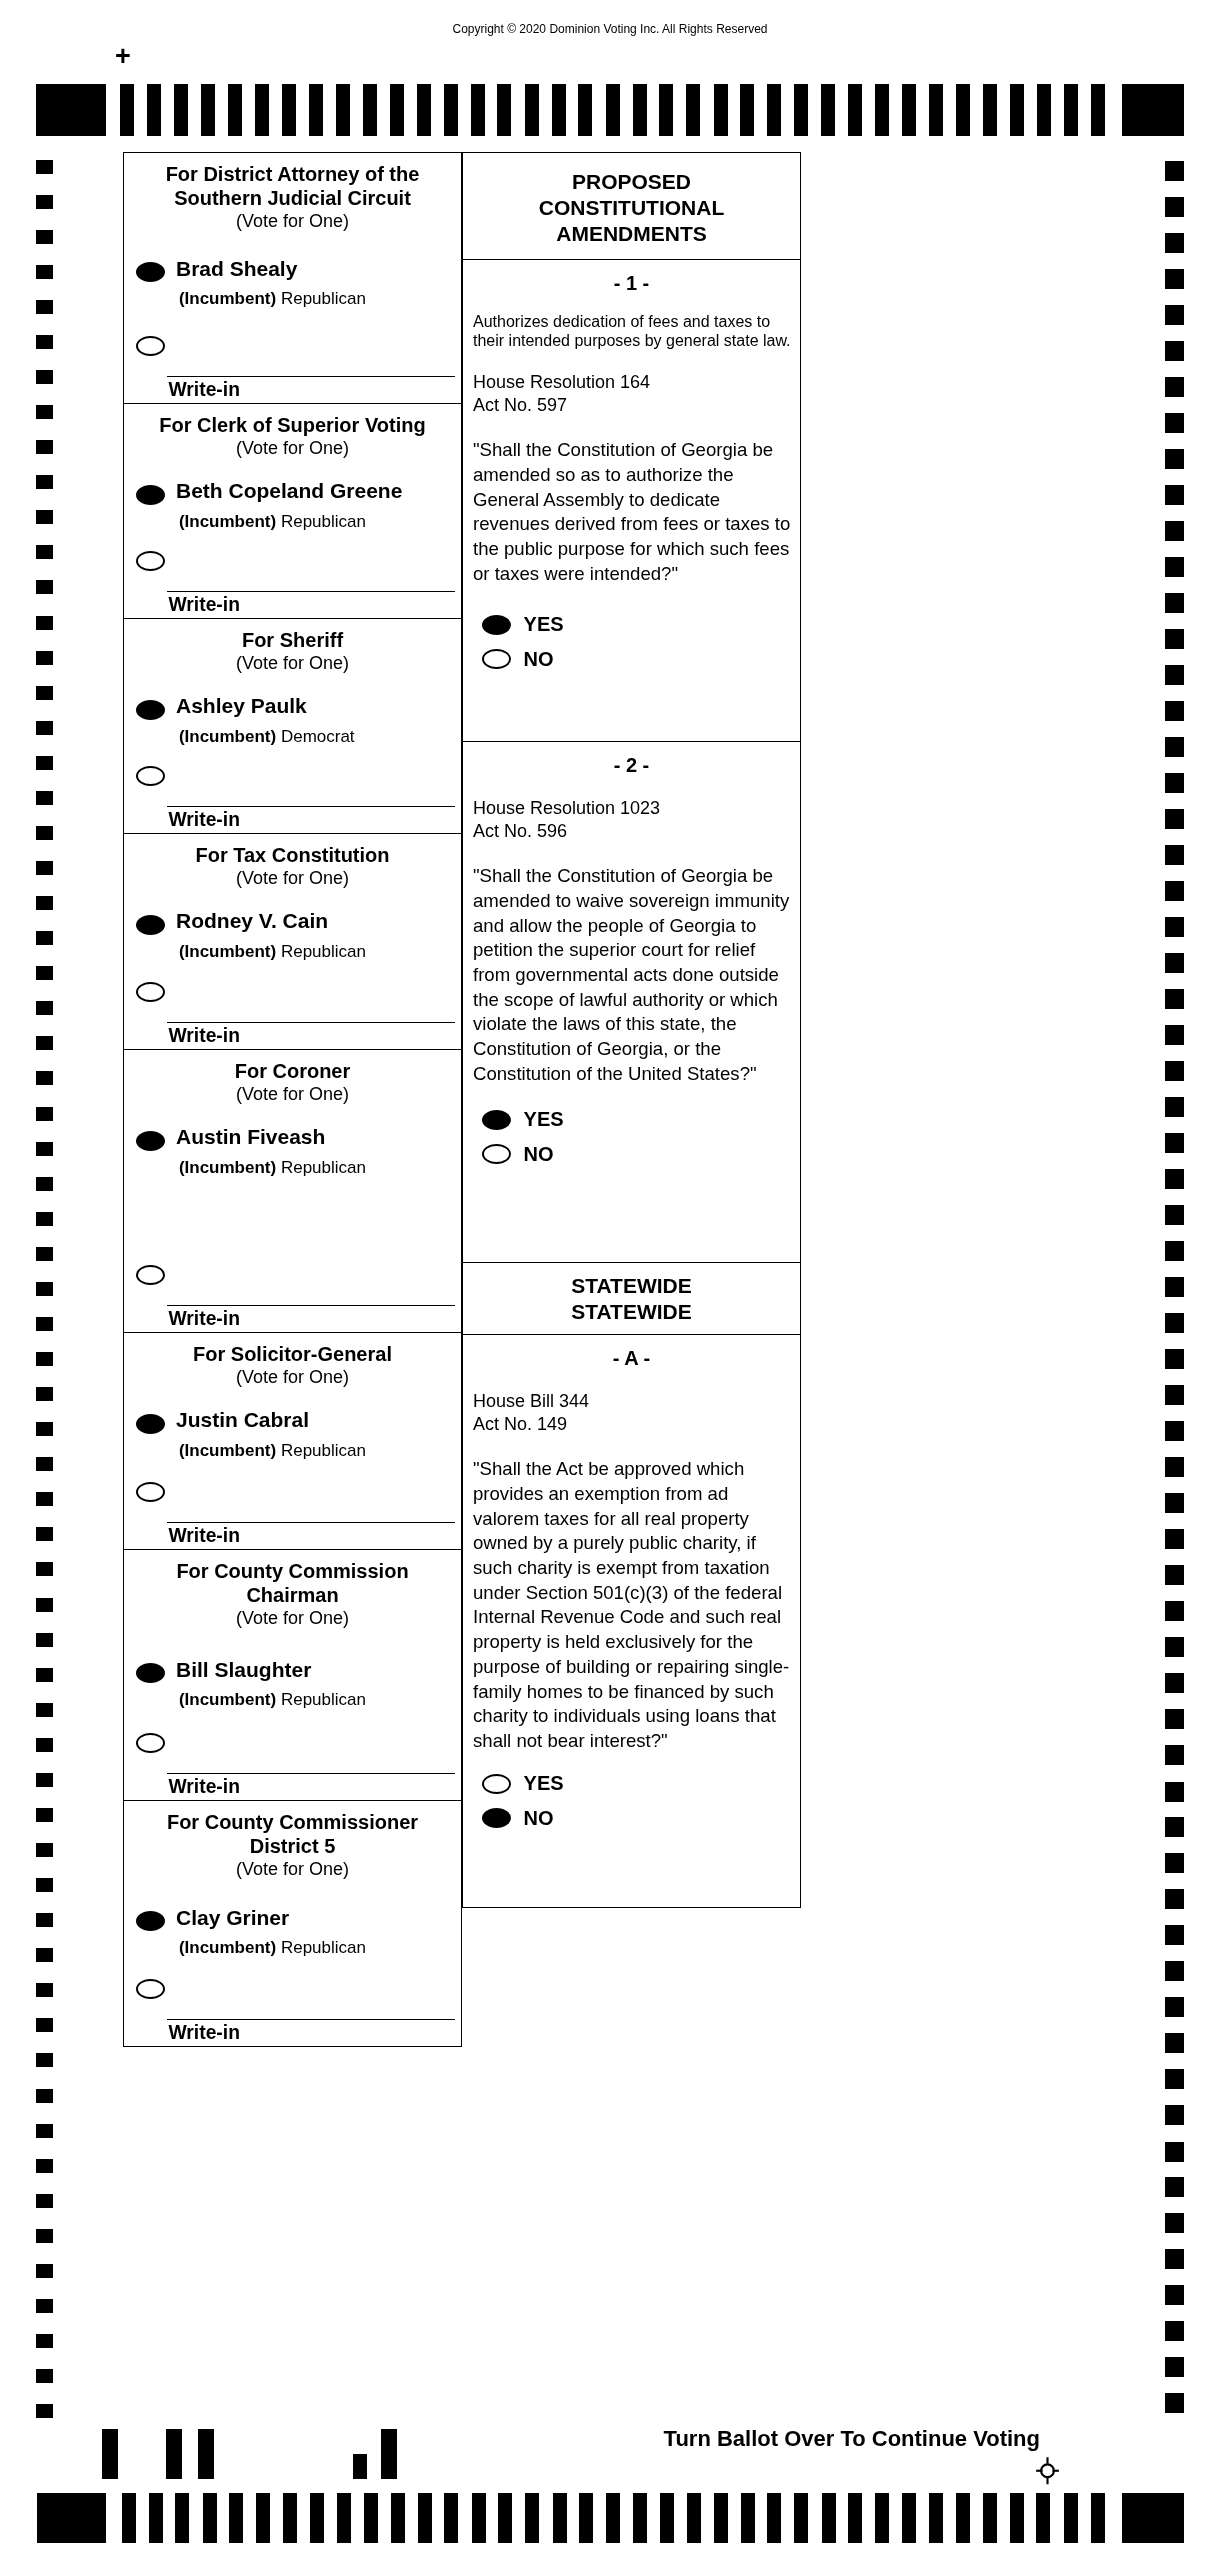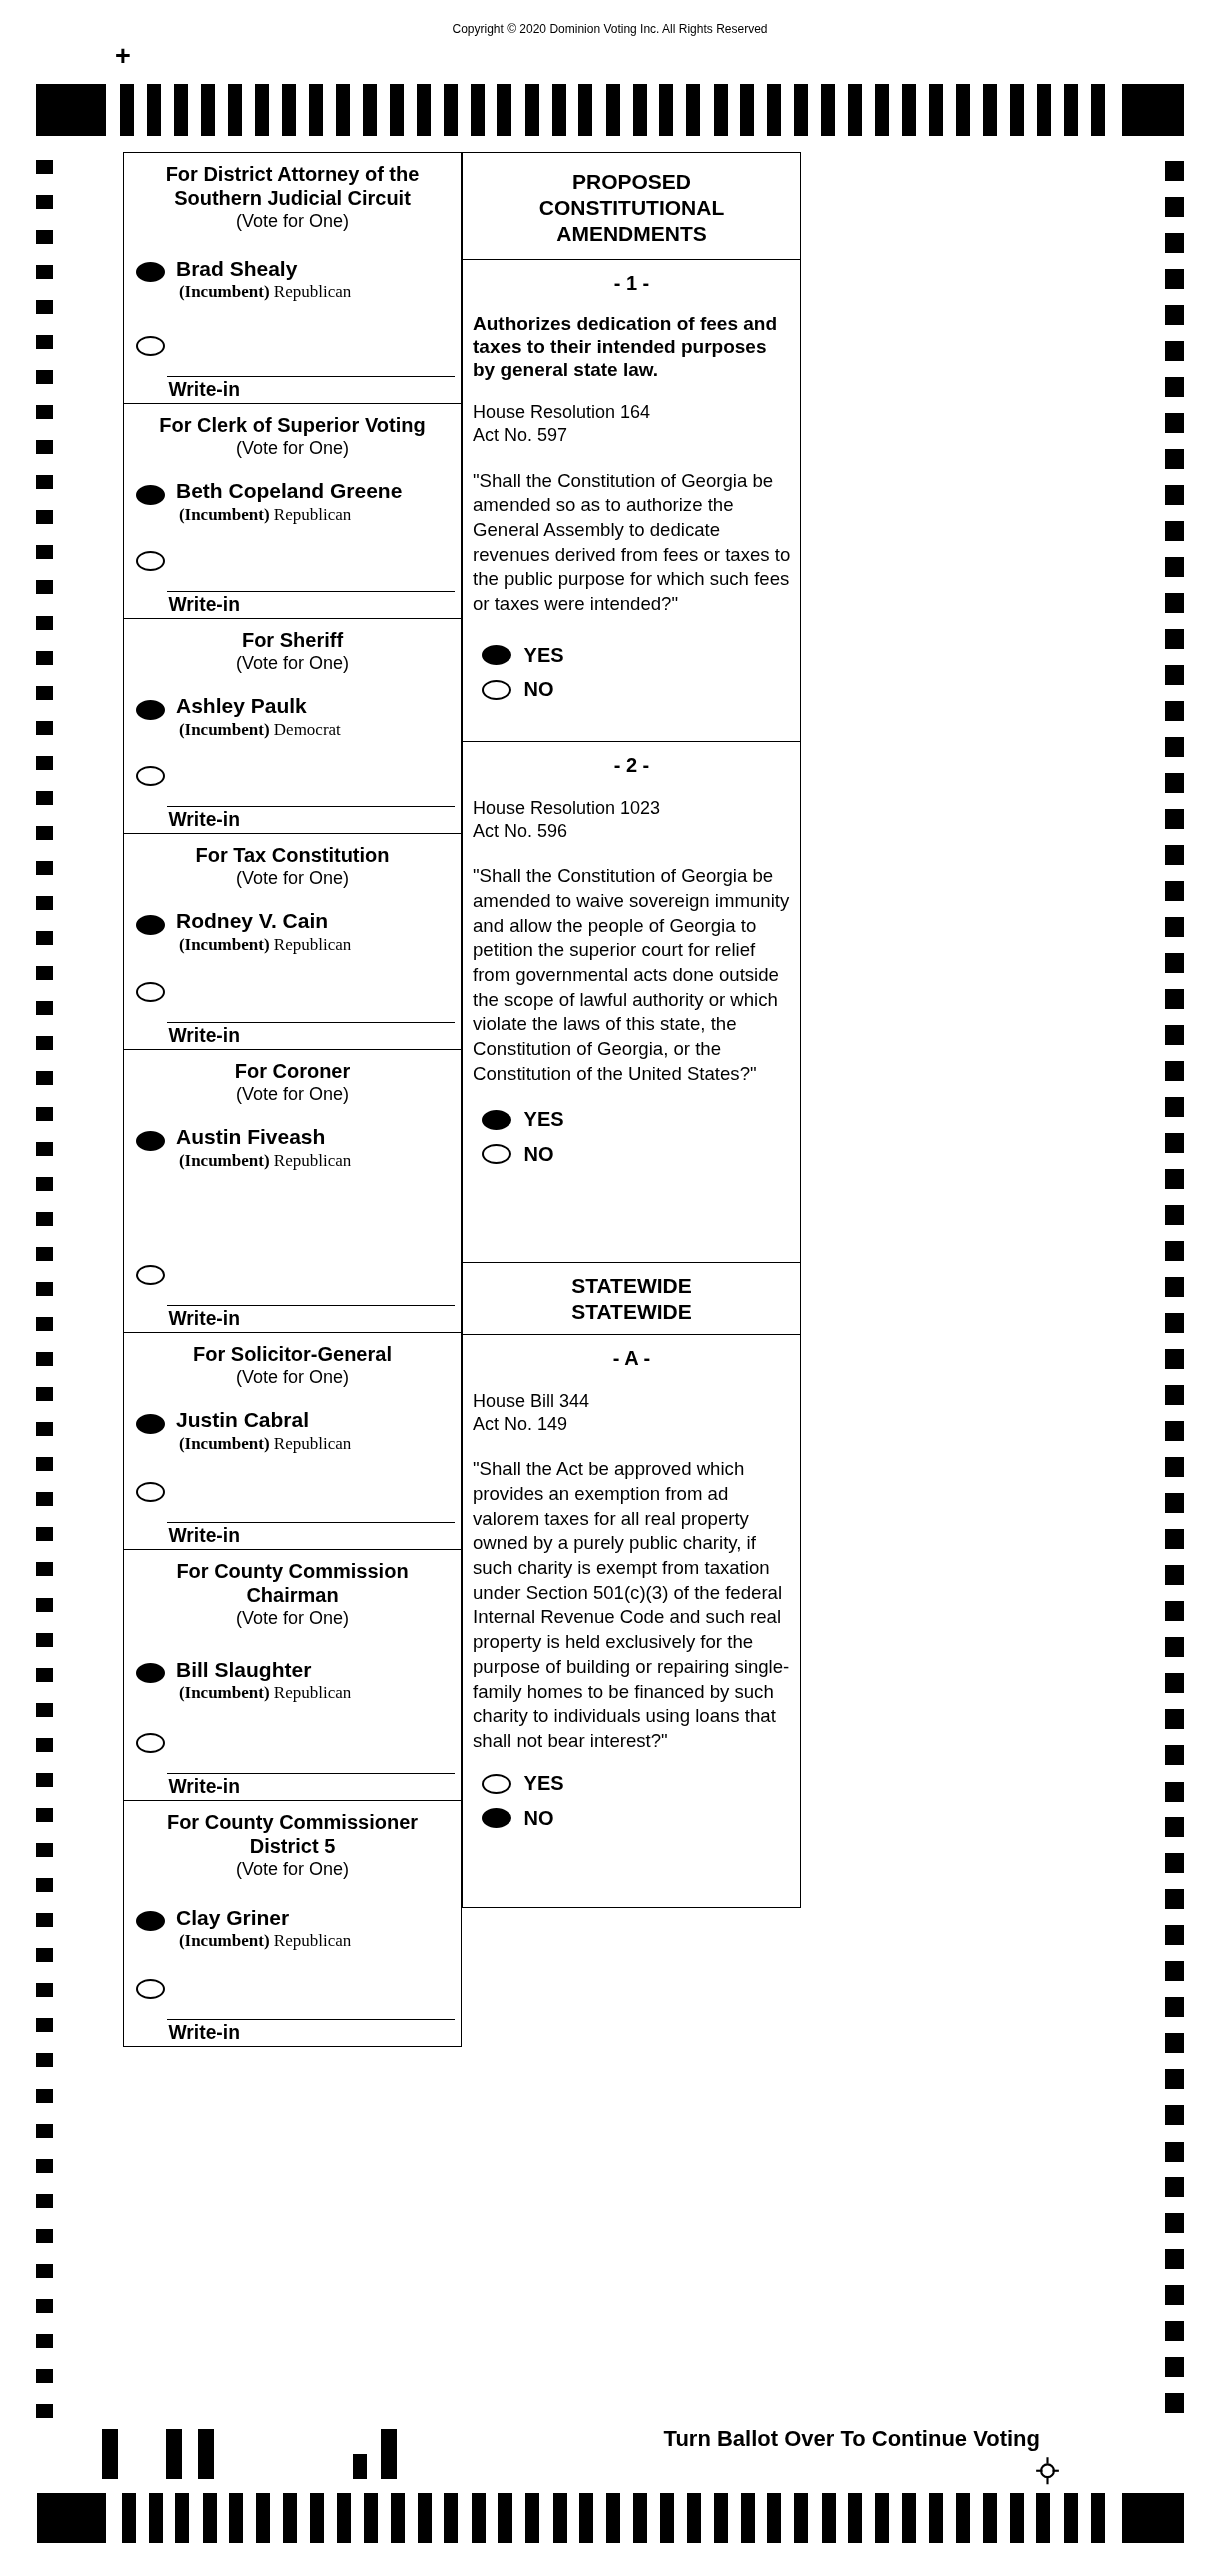--- a/index.html
+++ b/index.html
@@ -16,34 +16,34 @@
   .contests{position:absolute;left:123px;top:152px;width:339px;border:1.4px solid #000;box-sizing:border-box;}
   .sec{position:relative;border-bottom:1.4px solid #000;box-sizing:border-box;overflow:hidden;}
   .sec:last-child{border-bottom:none;}
   .sec-title{padding-top:8.6px;text-align:center;font-weight:bold;font-size:20px;line-height:1.2;}
   .vote-one{text-align:center;font-size:18px;margin-top:1.4px;}
   .oval{width:29px;height:20px;border:2.1px solid #000;border-radius:50%;background:#fff;flex:none;box-sizing:border-box;}
   .oval.filled{background:#000;}
   .cand{display:flex;gap:11.5px;margin:21.5px 5.7px 0 11.5px;align-items:flex-start;}
   .cand .oval{margin-top:4.3px;}
   .cname{font-size:21px;font-weight:bold;line-height:1.05;}
-  .cparty{font-size:17px;margin-top:2px;margin-left:2.9px;font-family:Liberation Serif, serif;}
+  .cparty{font-size:17px;margin-top:9px;margin-left:2.9px;}
   .cparty .inc{font-weight:bold;}
   .write-in{position:absolute;left:11.5px;right:5.7px;bottom:4.3px;height:63px;}
   .write-in .oval{position:absolute;left:0;top:0;}
   .wi-rule{position:absolute;left:31.5px;right:0;top:40px;border-top:1.4px solid #000;}
   .wi-label{position:absolute;left:33px;top:43px;font-weight:bold;font-size:19.3px;}
 
   
   .measures{position:absolute;left:462px;top:152px;width:339px;border:1.4px solid #000;box-sizing:border-box;}
   .msec{position:relative;border-bottom:1.4px solid #000;box-sizing:border-box;overflow:hidden;}
   .msec:last-child{border-bottom:none;}
   .mhead{text-align:center;font-weight:bold;font-size:21px;line-height:1.25;padding-top:15.7px;}
   .mnum{text-align:center;font-weight:bold;font-size:20px;padding-top:11.5px;}
-  .msummary{font-weight:bold;font-size:19px;line-height:1.22;margin:17px 8.6px 0 10px;}
+  .msummary{font-weight:normal;font-size:16px;line-height:1.22;margin:17px 8.6px 0 10px;}
   .mauth{font-size:18px;line-height:1.28;margin:20px 8.6px 0 10px;white-space:pre-line;}
   .mq{font-size:18.6px;line-height:1.33;margin:21.5px 5.7px 0 10px;}
   .yn{display:flex;align-items:center;gap:13px;margin:27px 0 0 18.6px;font-weight:bold;font-size:20px;}
   .yn + .yn{margin-top:11.5px;}
 
   
   .turn-over{position:absolute;right:180px;top:2426px;font-size:22px;font-weight:bold;}
   .corner-code{position:absolute;left:394px;top:2442px;font-size:10px;font-weight:bold;transform:rotate(90deg);transform-origin:left top;}
   .crosshair{position:absolute;left:1034px;top:2455px;}
 </style>

